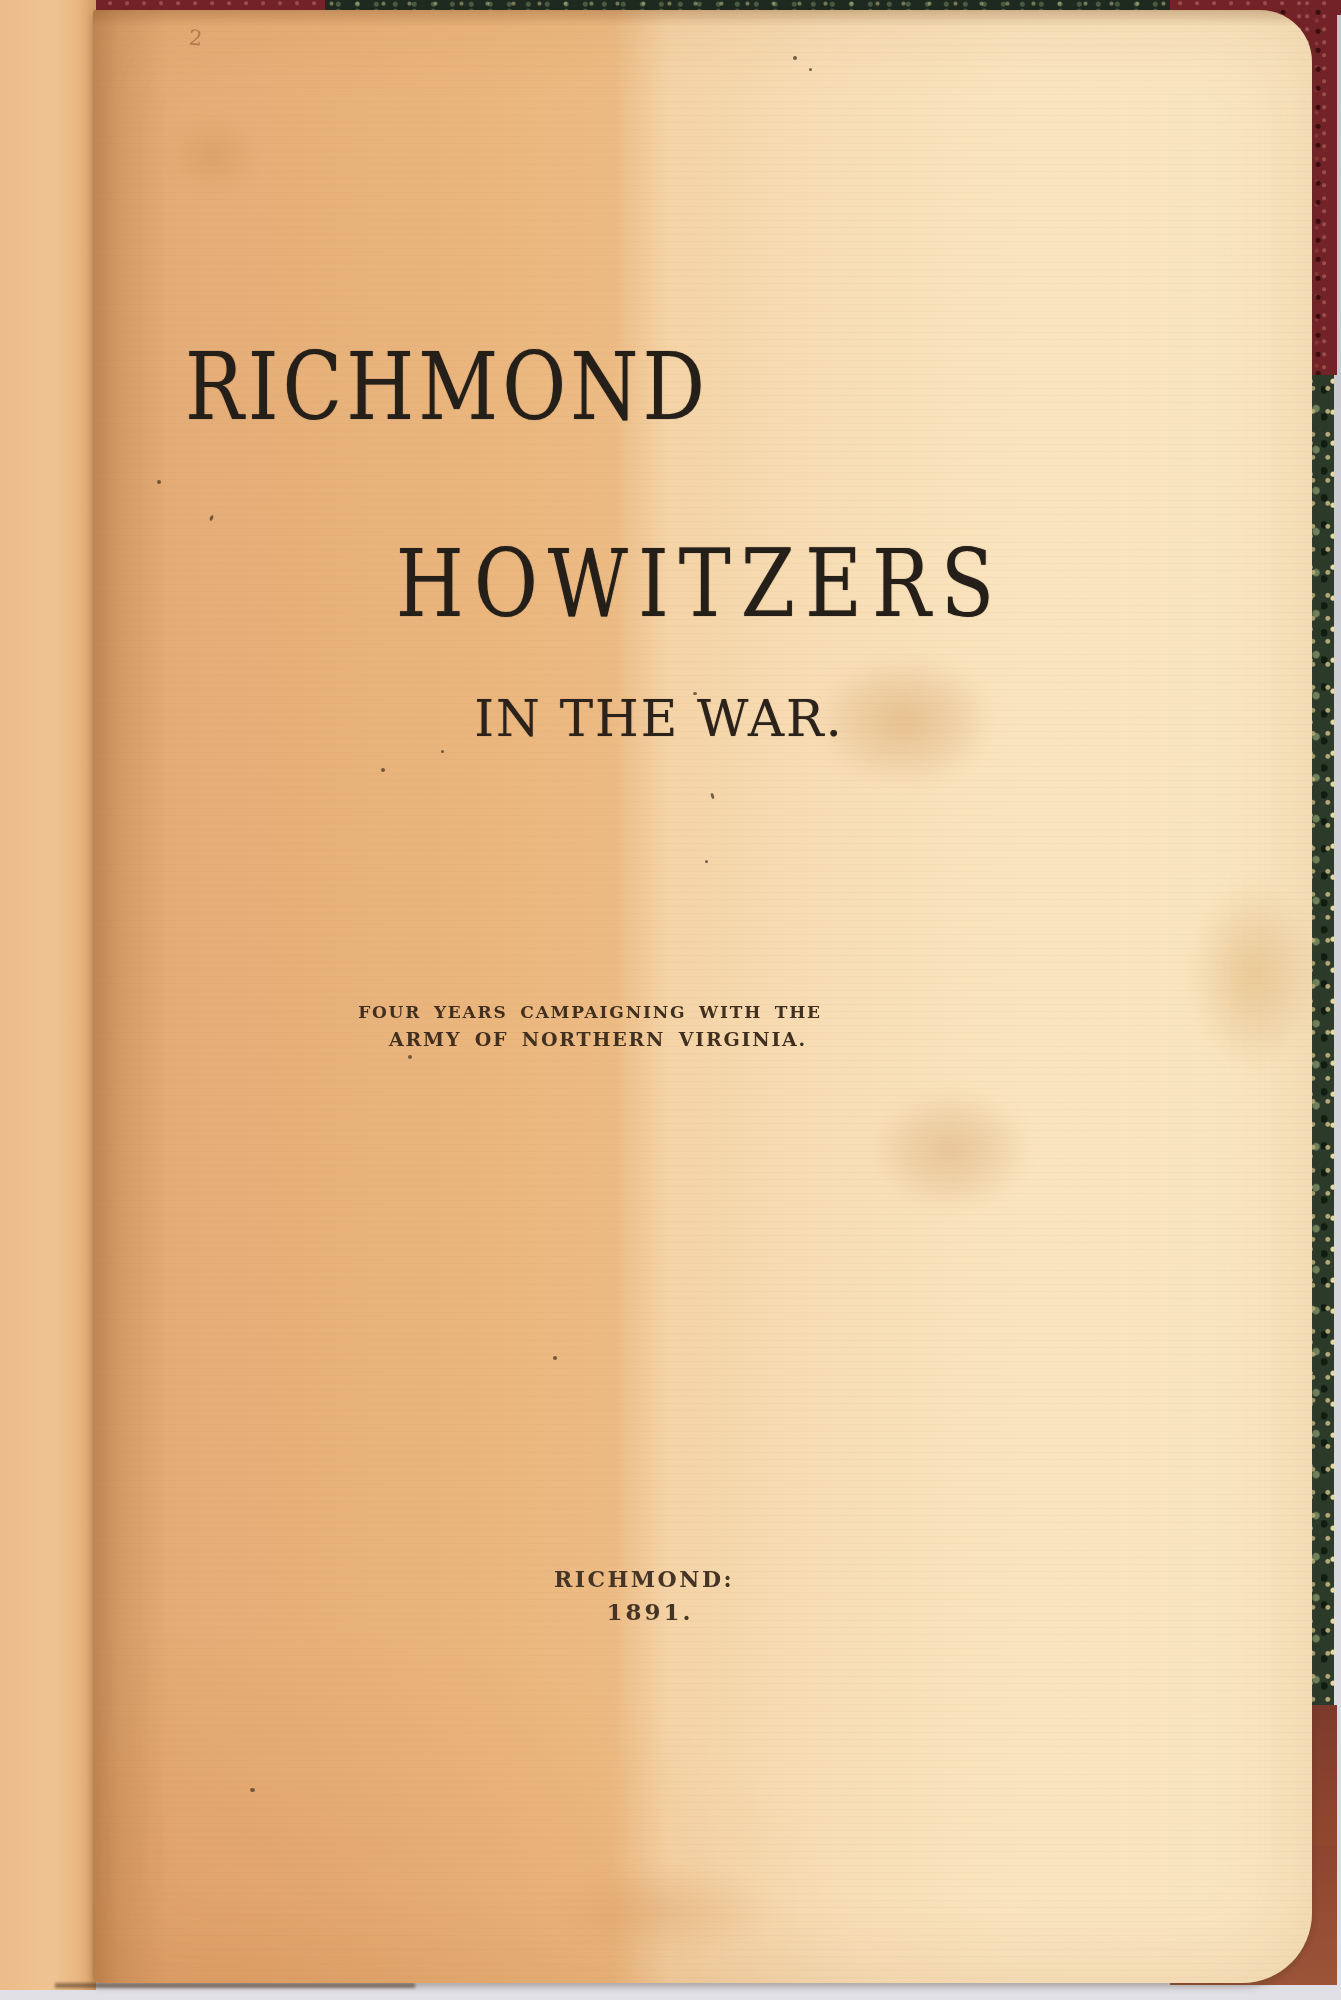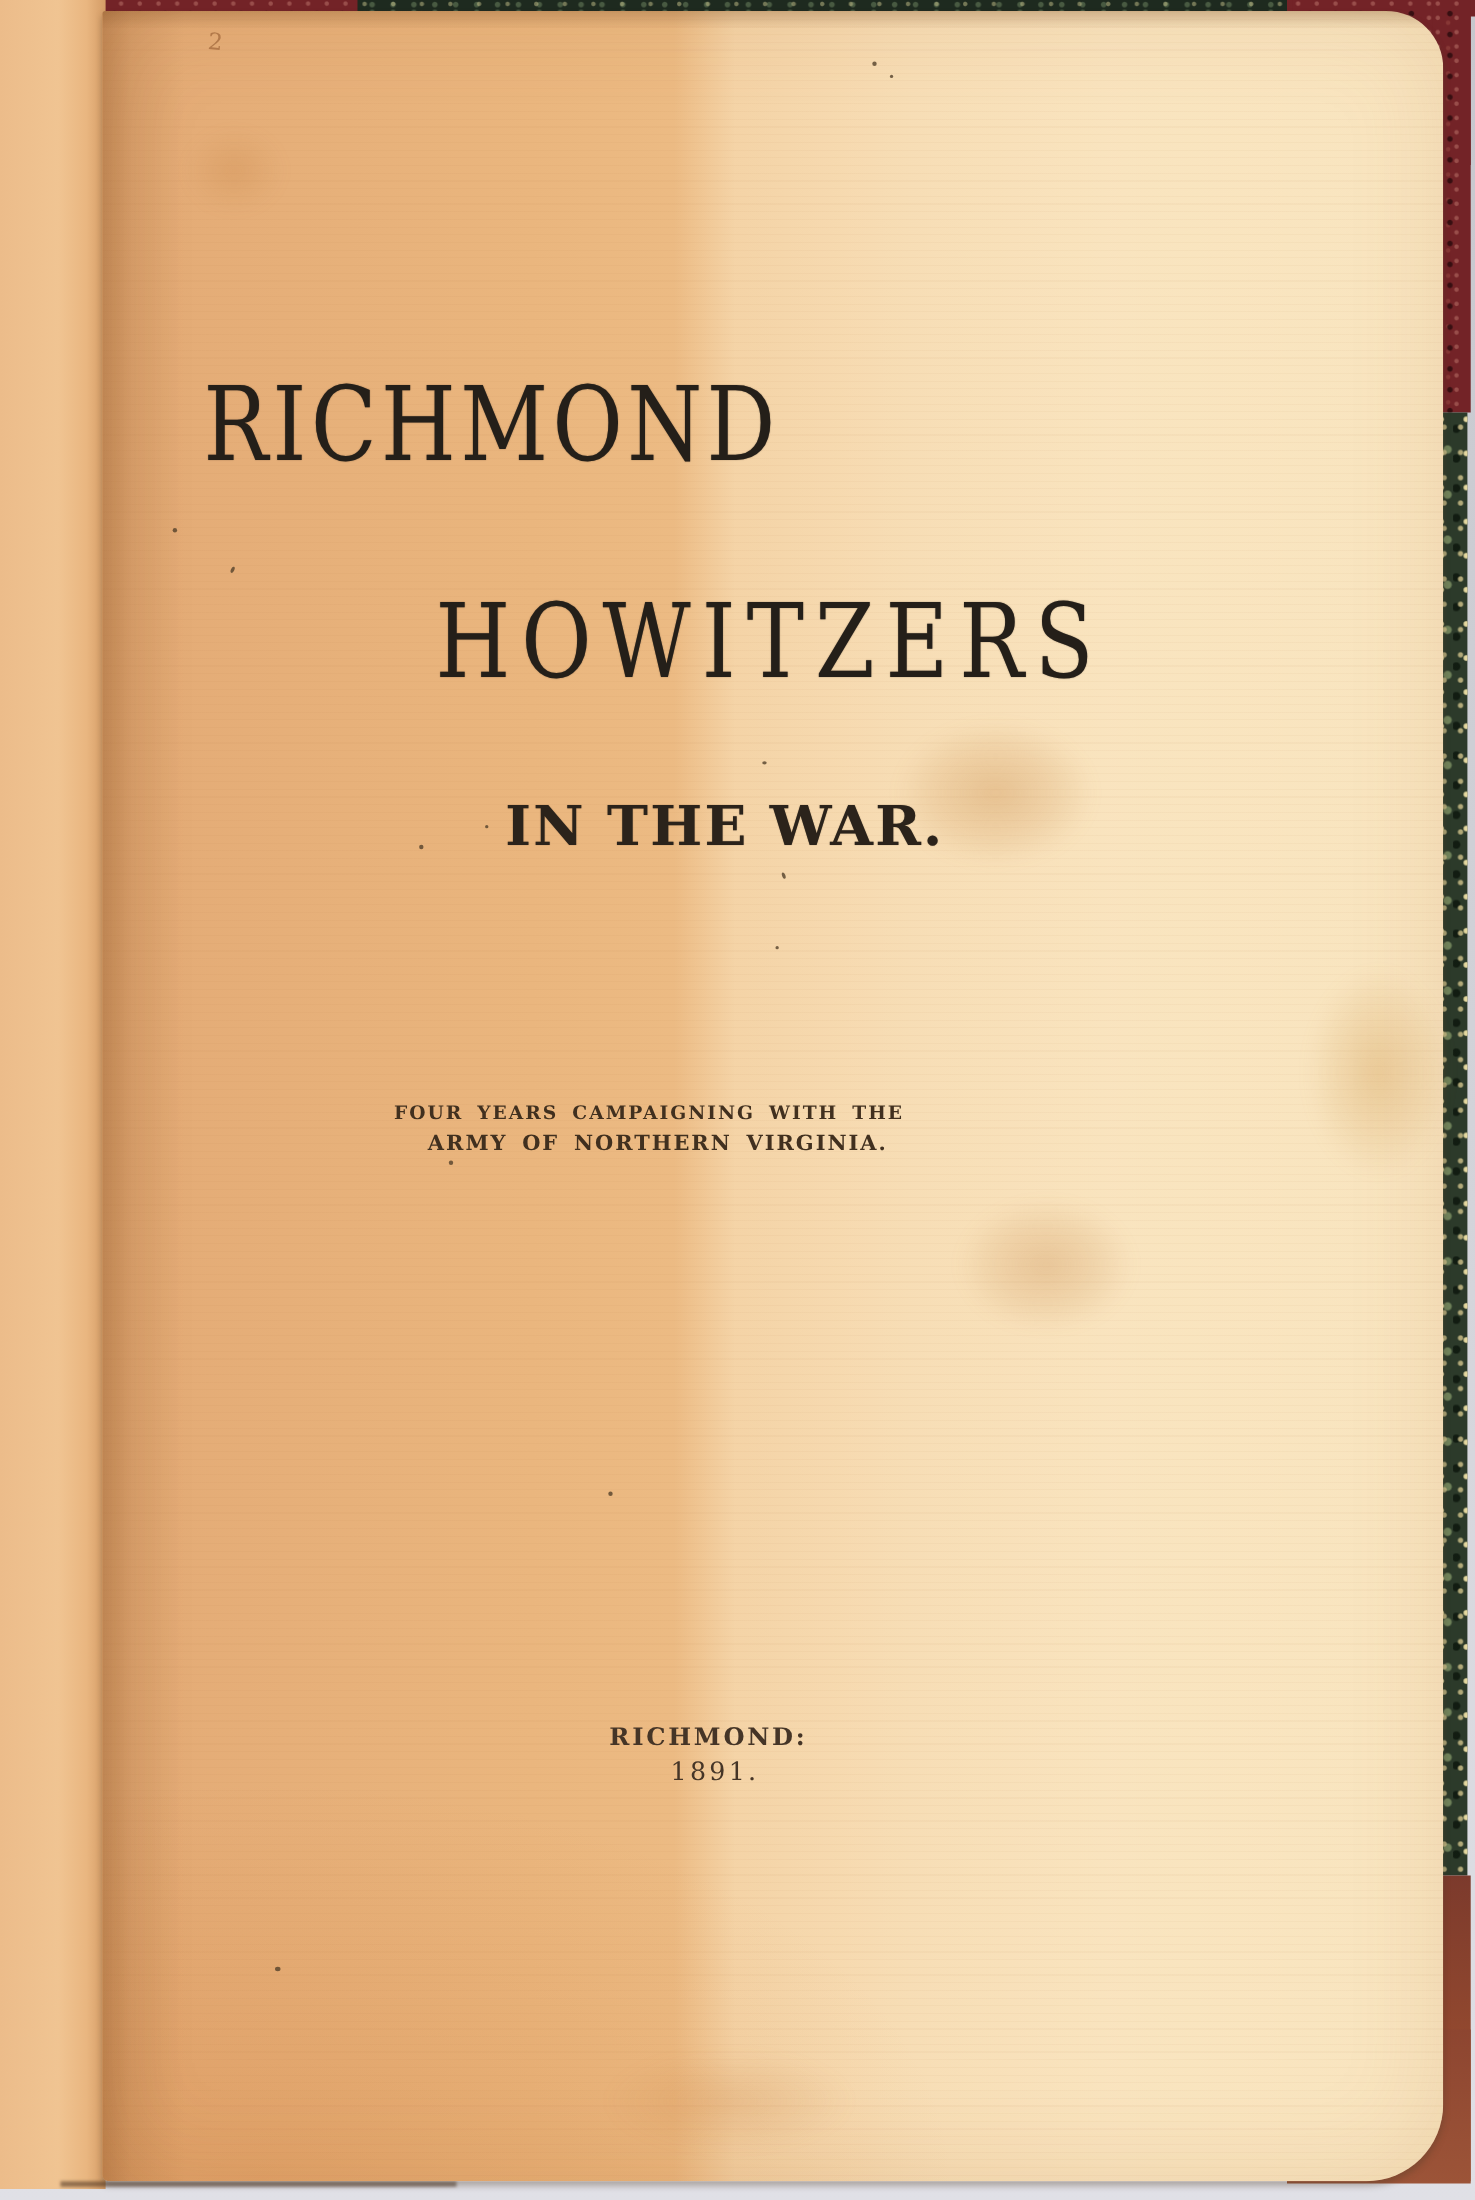--- a/index.html
+++ b/index.html
@@ -76,41 +76,41 @@
     left:354px;top:330px;font-size:78px;letter-spacing:4px;color:#241f19;
     transform:translateX(-50%) scaleY(1.2);transform-origin:top center;
     text-shadow:0 0 1px rgba(55,42,30,.65);
   }
   .title2{
     left:607px;top:527px;font-size:78px;letter-spacing:10px;color:#241f19;
     transform:translateX(-50%) scaleY(1.2);transform-origin:top center;
     text-shadow:0 0 1px rgba(55,42,30,.65);
   }
   .title3{
-    left:566px;top:716px;font-size:50px;letter-spacing:2px;color:#2b231b;
-    transform:translateX(-50%);text-shadow:0 0 1px rgba(60,45,30,.55);font-weight:bold;
+    left:566px;top:684px;font-size:50px;letter-spacing:2px;color:#2b231b;
+    transform:translateX(-50%);text-shadow:0 0 1px rgba(60,45,30,.55);
   }
   .sub1{
     left:497px;top:994px;font-size:17px;font-weight:bold;letter-spacing:1.8px;
     word-spacing:5px;color:#41301f;transform:translateX(-50%);
   }
   .sub2{
     left:505px;top:1020px;font-size:19px;font-weight:bold;letter-spacing:1.8px;
     word-spacing:5px;color:#41301f;transform:translateX(-50%);
   }
   .byline{
     left:567px;top:1292px;font-size:33px;letter-spacing:.8px;word-spacing:5px;
     color:#352b20;transform:translateX(-50%);
   }
   .imprint-city{
     left:551px;top:1558px;font-size:22px;font-weight:bold;letter-spacing:2.5px;
     color:#453527;transform:translateX(-50%);
   }
   .imprint-year{
-    left:557px;top:1590px;font-size:23px;font-weight:normal;letter-spacing:3px;
+    left:557px;top:1590px;font-size:23px;font-weight:bold;letter-spacing:3px;
     color:#453527;transform:translateX(-50%);
   }
   .pencil-note{
     left:96px;top:18px;font-size:21px;color:rgba(140,82,40,.55);
     transform:rotate(6deg);
   }
 </style>
 </head>
 <body>
 

